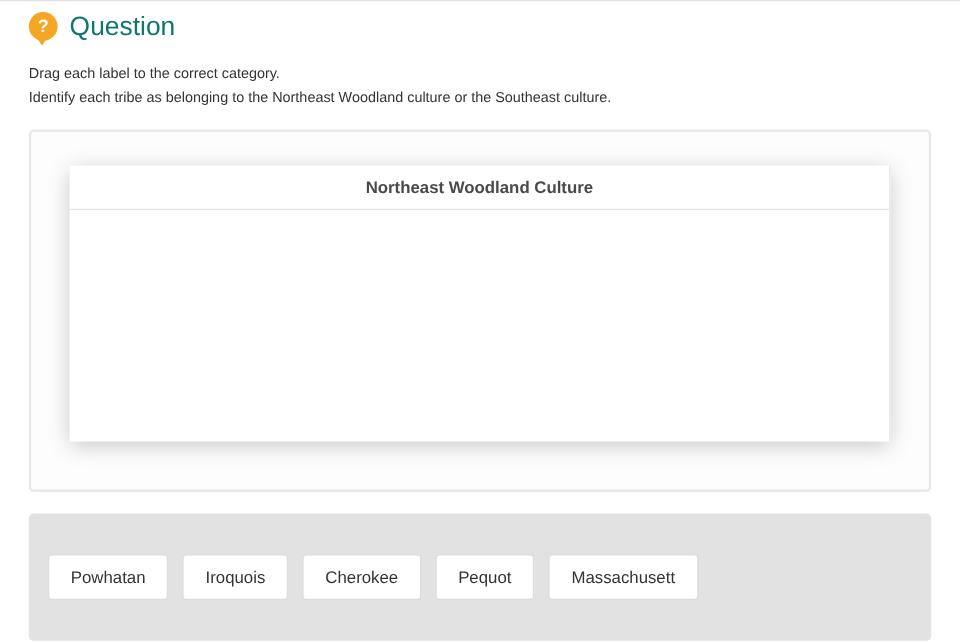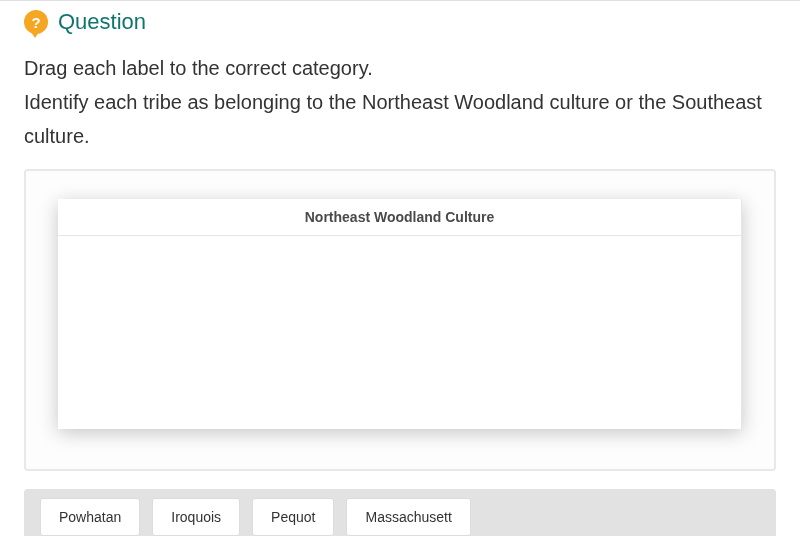--- a/index.html
+++ b/index.html
@@ -48,21 +48,21 @@
       border-right: 4px solid transparent;
       border-top: 6px solid #f5a623;
     }
     .question-title {
       color: #0f766e;
       font-size: 22px;
       font-weight: 400;
     }
     .instruction {
       color: #333;
-      font-size: 20px;
+      font-size: 12px;
       line-height: 1.7;
       margin-bottom: 16px;
       margin-top: 16px;
     }
     .drop-area {
       border: 2px solid #e8e8e8;
       border-radius: 4px;
       background: #fdfdfd;
       padding: 28px 32px 40px 32px;
       margin-bottom: 18px;
@@ -88,21 +88,21 @@
       color: #4a4a4a;
       padding: 10px 0;
       border-bottom: 1px solid #e6e6e6;
     }
     .culture-dropzone {
       flex: 1;
     }
     .labels-tray {
       background: #e2e2e2;
       border-radius: 4px;
-      padding: 9px 16px;
+      padding: 34px 16px;
       display: flex;
       gap: 12px;
       align-items: flex-end;
     }
     .tribe-label {
       background: #fff;
       border: 1px solid #dcdcdc;
       border-radius: 3px;
       padding: 10px 18px;
       font-size: 14px;
@@ -133,17 +133,18 @@
       <div class="culture-column">
         <div class="culture-header">Northeast Woodland Culture</div>
         <div class="culture-dropzone"></div>
       </div>
     </div>
   </div>
 
   <div class="labels-tray">
     <div class="tribe-label">Powhatan</div>
     <div class="tribe-label">Iroquois</div>
+    <div class="tribe-label">Cherokee</div>
     <div class="tribe-label">Pequot</div>
     <div class="tribe-label">Massachusett</div>
   </div>
 
 </div>
 
 </body></html>

